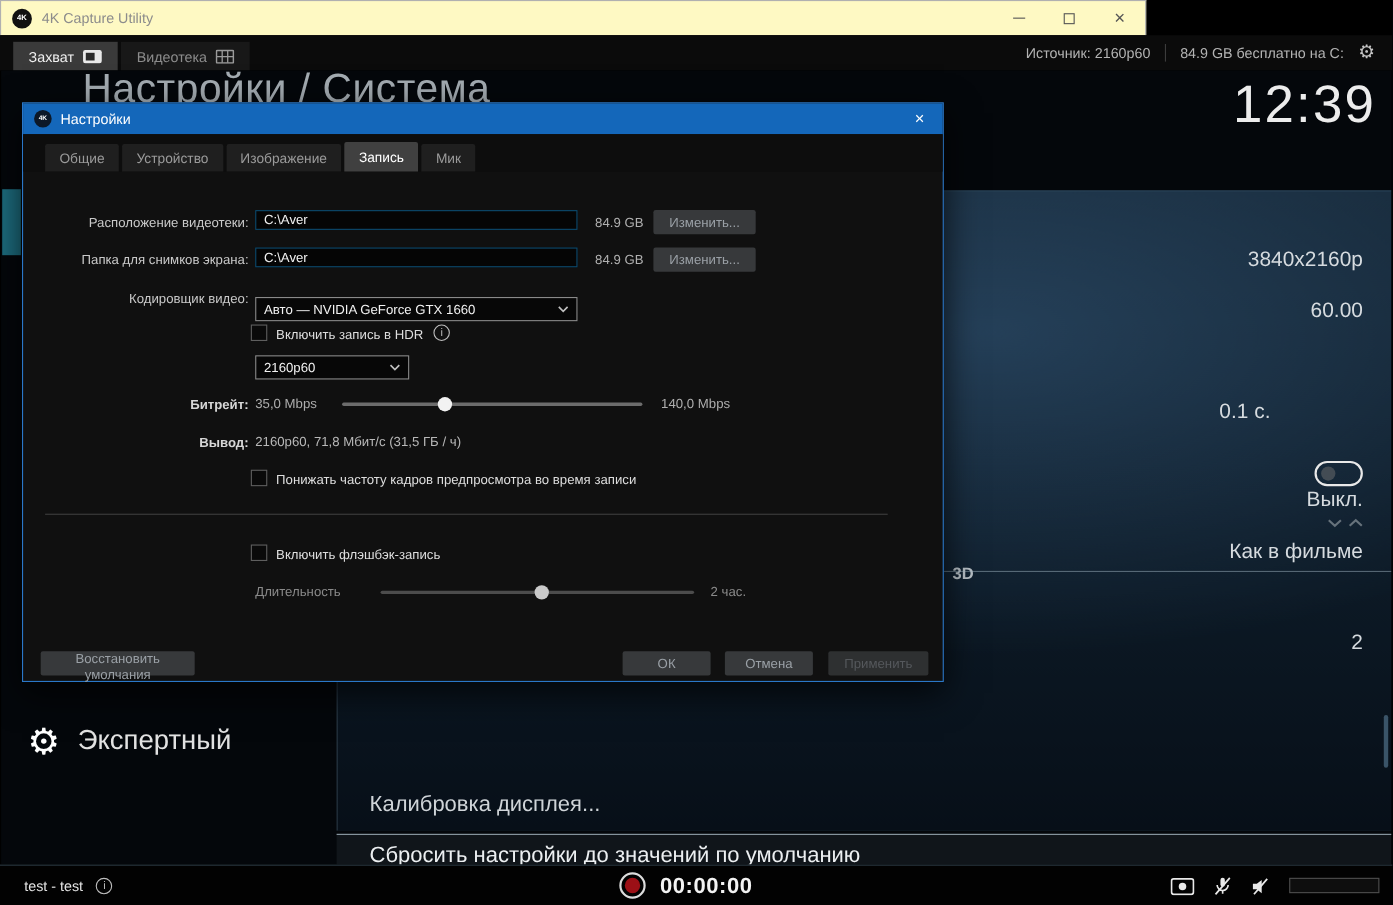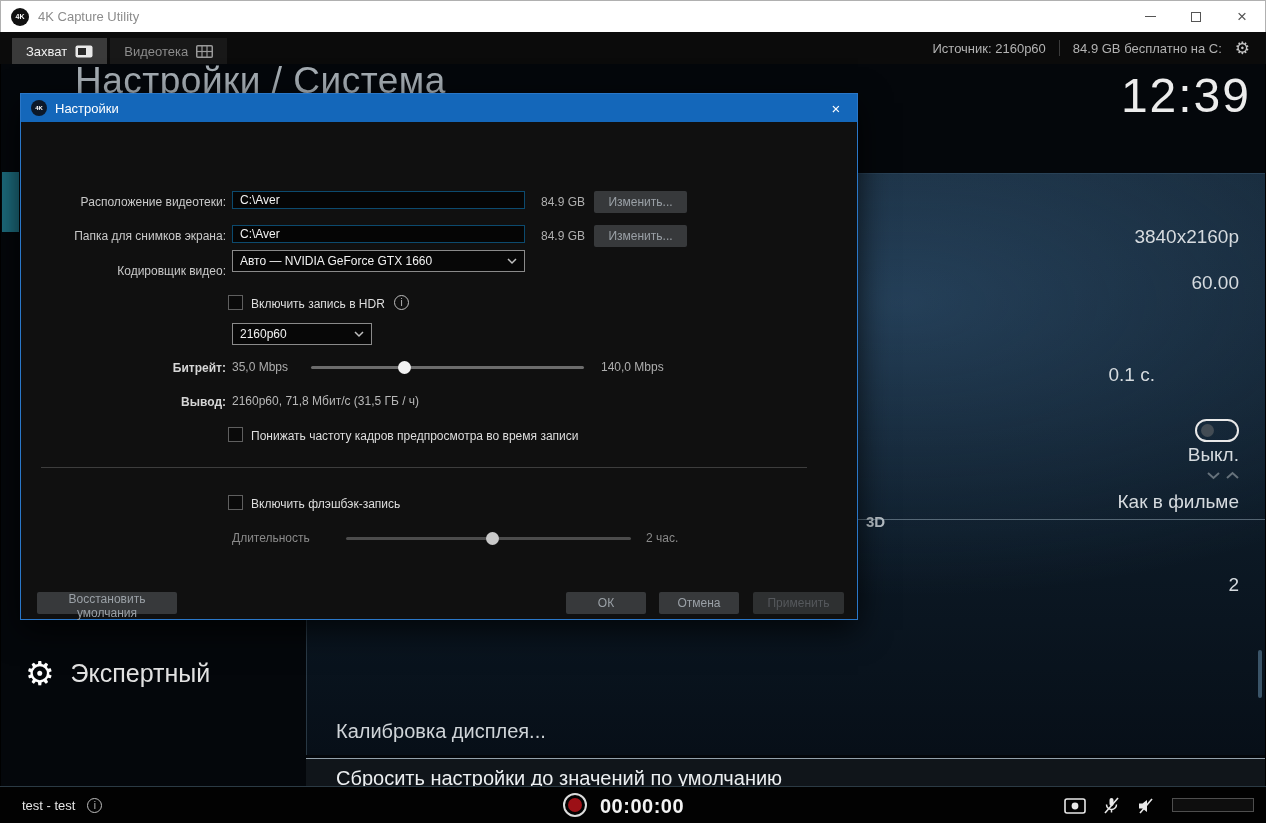--- a/index.html
+++ b/index.html
@@ -1,21 +1,21 @@
 <!DOCTYPE html>
 <html><head>
 <meta charset="utf-8">
 <style>
   * { margin:0; padding:0; box-sizing:border-box; }
   html,body { width:1266px; height:823px; overflow:hidden; }
   body { font-family:"Liberation Sans", sans-serif; background:#000; position:relative; }
   .abs { position:absolute; }
 
   
-  #titlebar { left:0; top:0; width:1266px; height:32px; background:#ffffff; border:1px solid #b0b0b0; border-bottom:none; display:flex; align-items:center; }
+  #titlebar { left:0; top:0; width:1042px; height:32px; background:#fef9c3; border:1px solid #b0b0b0; border-bottom:none; display:flex; align-items:center; }
   .app-logo { width:18px; height:18px; border-radius:50%; background:#111; color:#fff; font-size:7px; font-weight:bold; display:flex; align-items:center; justify-content:center; margin-left:10px; }
   .win-title { color:#8c8c8c; font-size:13px; margin-left:9px; }
   .win-controls { margin-left:auto; display:flex; height:100%; }
   .win-btn { width:46px; height:100%; display:flex; align-items:center; justify-content:center; color:#444; }
   .glyph-min { width:11px; height:1px; background:#555; }
   .glyph-max { width:10px; height:10px; border:1px solid #555; }
   .glyph-close { font-size:17px; line-height:1; color:#555; }
 
   
   #toolbar { left:0; top:32px; width:1266px; height:32px; background:#0b0b0b; display:flex; align-items:flex-end; }
@@ -173,33 +173,40 @@
   </div>
 </div>
 
 <div id="dialog" class="abs">
   <div id="dlg-titlebar" class="abs">
     <div class="app-logo">4K</div>
     <span id="dlg-title">Настройки</span>
     <span id="dlg-close">×</span>
   </div>
 
+  <div id="dlg-tabs" class="abs">
+    <div class="dlg-tab inactive">Общие</div>
+    <div class="dlg-tab inactive">Устройство</div>
+    <div class="dlg-tab inactive">Изображение</div>
+    <div class="dlg-tab active">Запись</div>
+    <div class="dlg-tab inactive">Мик</div>
+  </div>
 
   <span class="dlg-label" style="top:97px;">Расположение видеотеки:</span>
   <input class="dlg-input" style="top: 97px;" value="C:\Aver">
   <span class="size-text" style="top:97px;">84.9 GB</span>
   <button class="dlg-btn change-btn" style="top:97px;">Изменить...</button>
 
   <span class="dlg-label" style="top:131px;">Папка для снимков экрана:</span>
   <input class="dlg-input" style="top: 131px;" value="C:\Aver">
   <span class="size-text" style="top:131px;">84.9 GB</span>
   <button class="dlg-btn change-btn" style="top:131px;">Изменить...</button>
 
   <span class="dlg-label" style="top:166px;">Кодировщик видео:</span>
-  <div class="dropdown" style="top:156px; width:293px;align-items:center;">
+  <div class="dropdown" style="top:176px; width:293px;align-items:center;">
     <span>Авто — NVIDIA GeForce GTX 1660</span>
     <svg class="chev" width="10" height="7">
         <polyline points="1,1 5,5 9,1" fill="none" stroke="#c0c0c0" stroke-width="1.5"></polyline>
       </svg>
   </div>
 
   <div class="checkbox" style="left:207px; top:201px;"></div>
   <span class="cb-label" style="left:230px; top:203px;">Включить запись в HDR</span>
   <span class="info-icon abs" style="left:373px; top:201px;">i</span>
 

